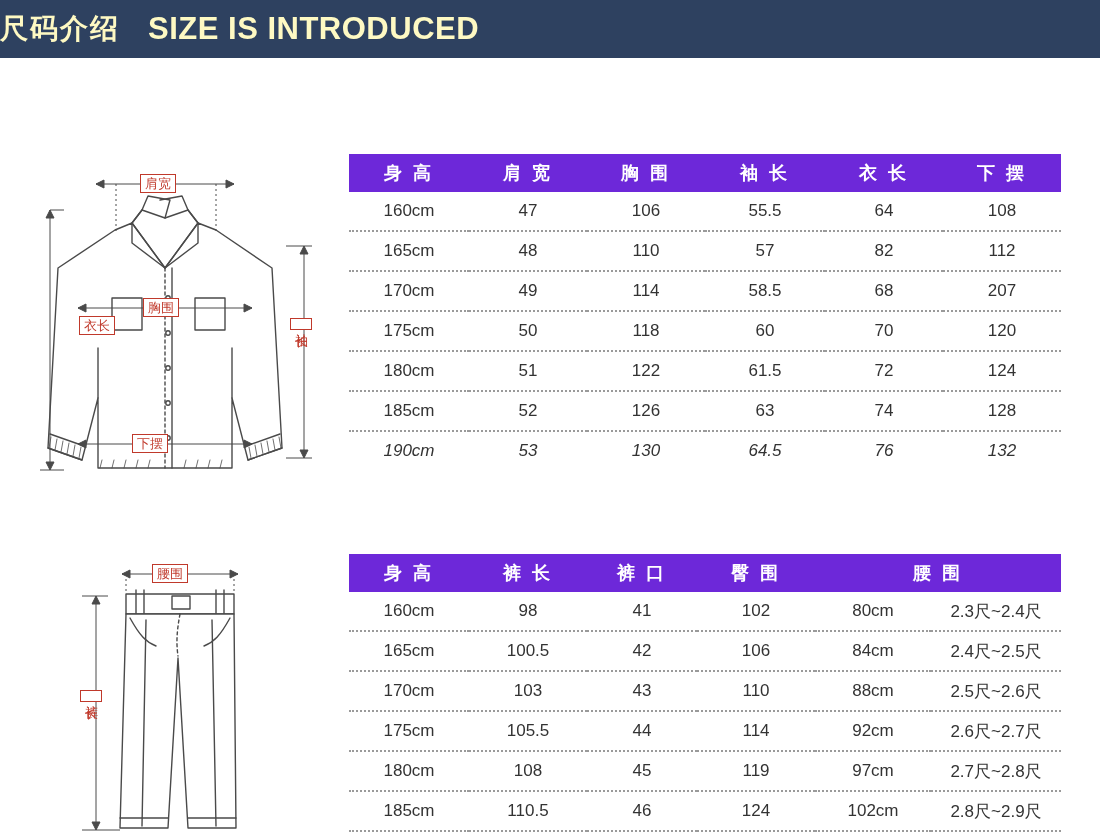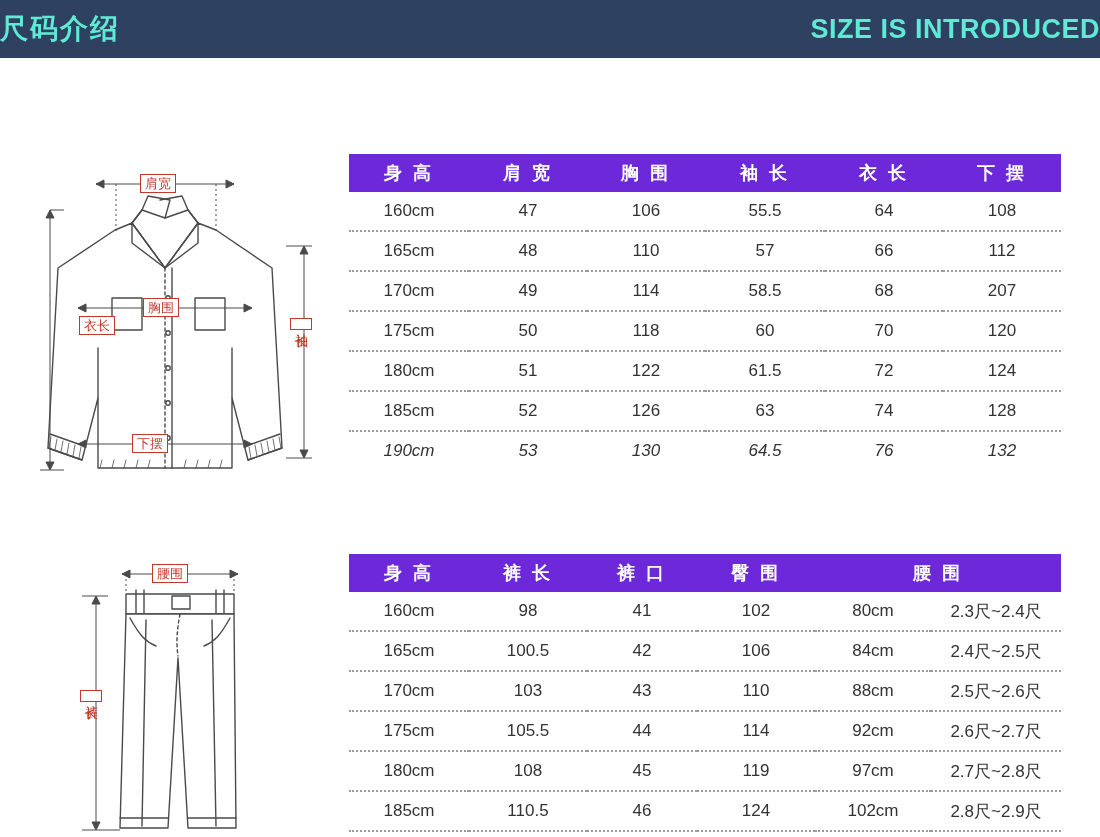--- a/index.html
+++ b/index.html
@@ -11,33 +11,33 @@
     width: 1100px;
     height: 837px;
     font-family: "Liberation Sans", "DejaVu Sans", sans-serif;
     color: #333;
     position: relative;
     overflow: hidden;
   }
   .header {
     height: 58px;
     background: #2e4160;
-    color: #5eead4;
+    color: #fef9c3;
     display: flex;
     align-items: center;
-    justify-content: space-between;
+    justify-content: flex-start;
     gap: 28px;
   }
   .header .cn {
     font-size: 28px;
     font-weight: bold;
     letter-spacing: 2px;
   }
   .header .en {
-    font-size: 27px;
+    font-size: 31px;
     font-weight: bold;
     letter-spacing: 0.5px;
   }
 
   .board {
     position: relative;
     width: 1100px;
     height: 779px;
   }
 
@@ -296,21 +296,21 @@
           <td>106</td>
           <td>55.5</td>
           <td>64</td>
           <td>108</td>
         </tr>
         <tr>
           <td>165cm</td>
           <td>48</td>
           <td>110</td>
           <td>57</td>
-          <td>66</td>
+          <td>82</td>
           <td>112</td>
         </tr>
         <tr>
           <td>170cm</td>
           <td>49</td>
           <td>114</td>
           <td>58.5</td>
           <td>68</td>
           <td>207</td>
         </tr>

